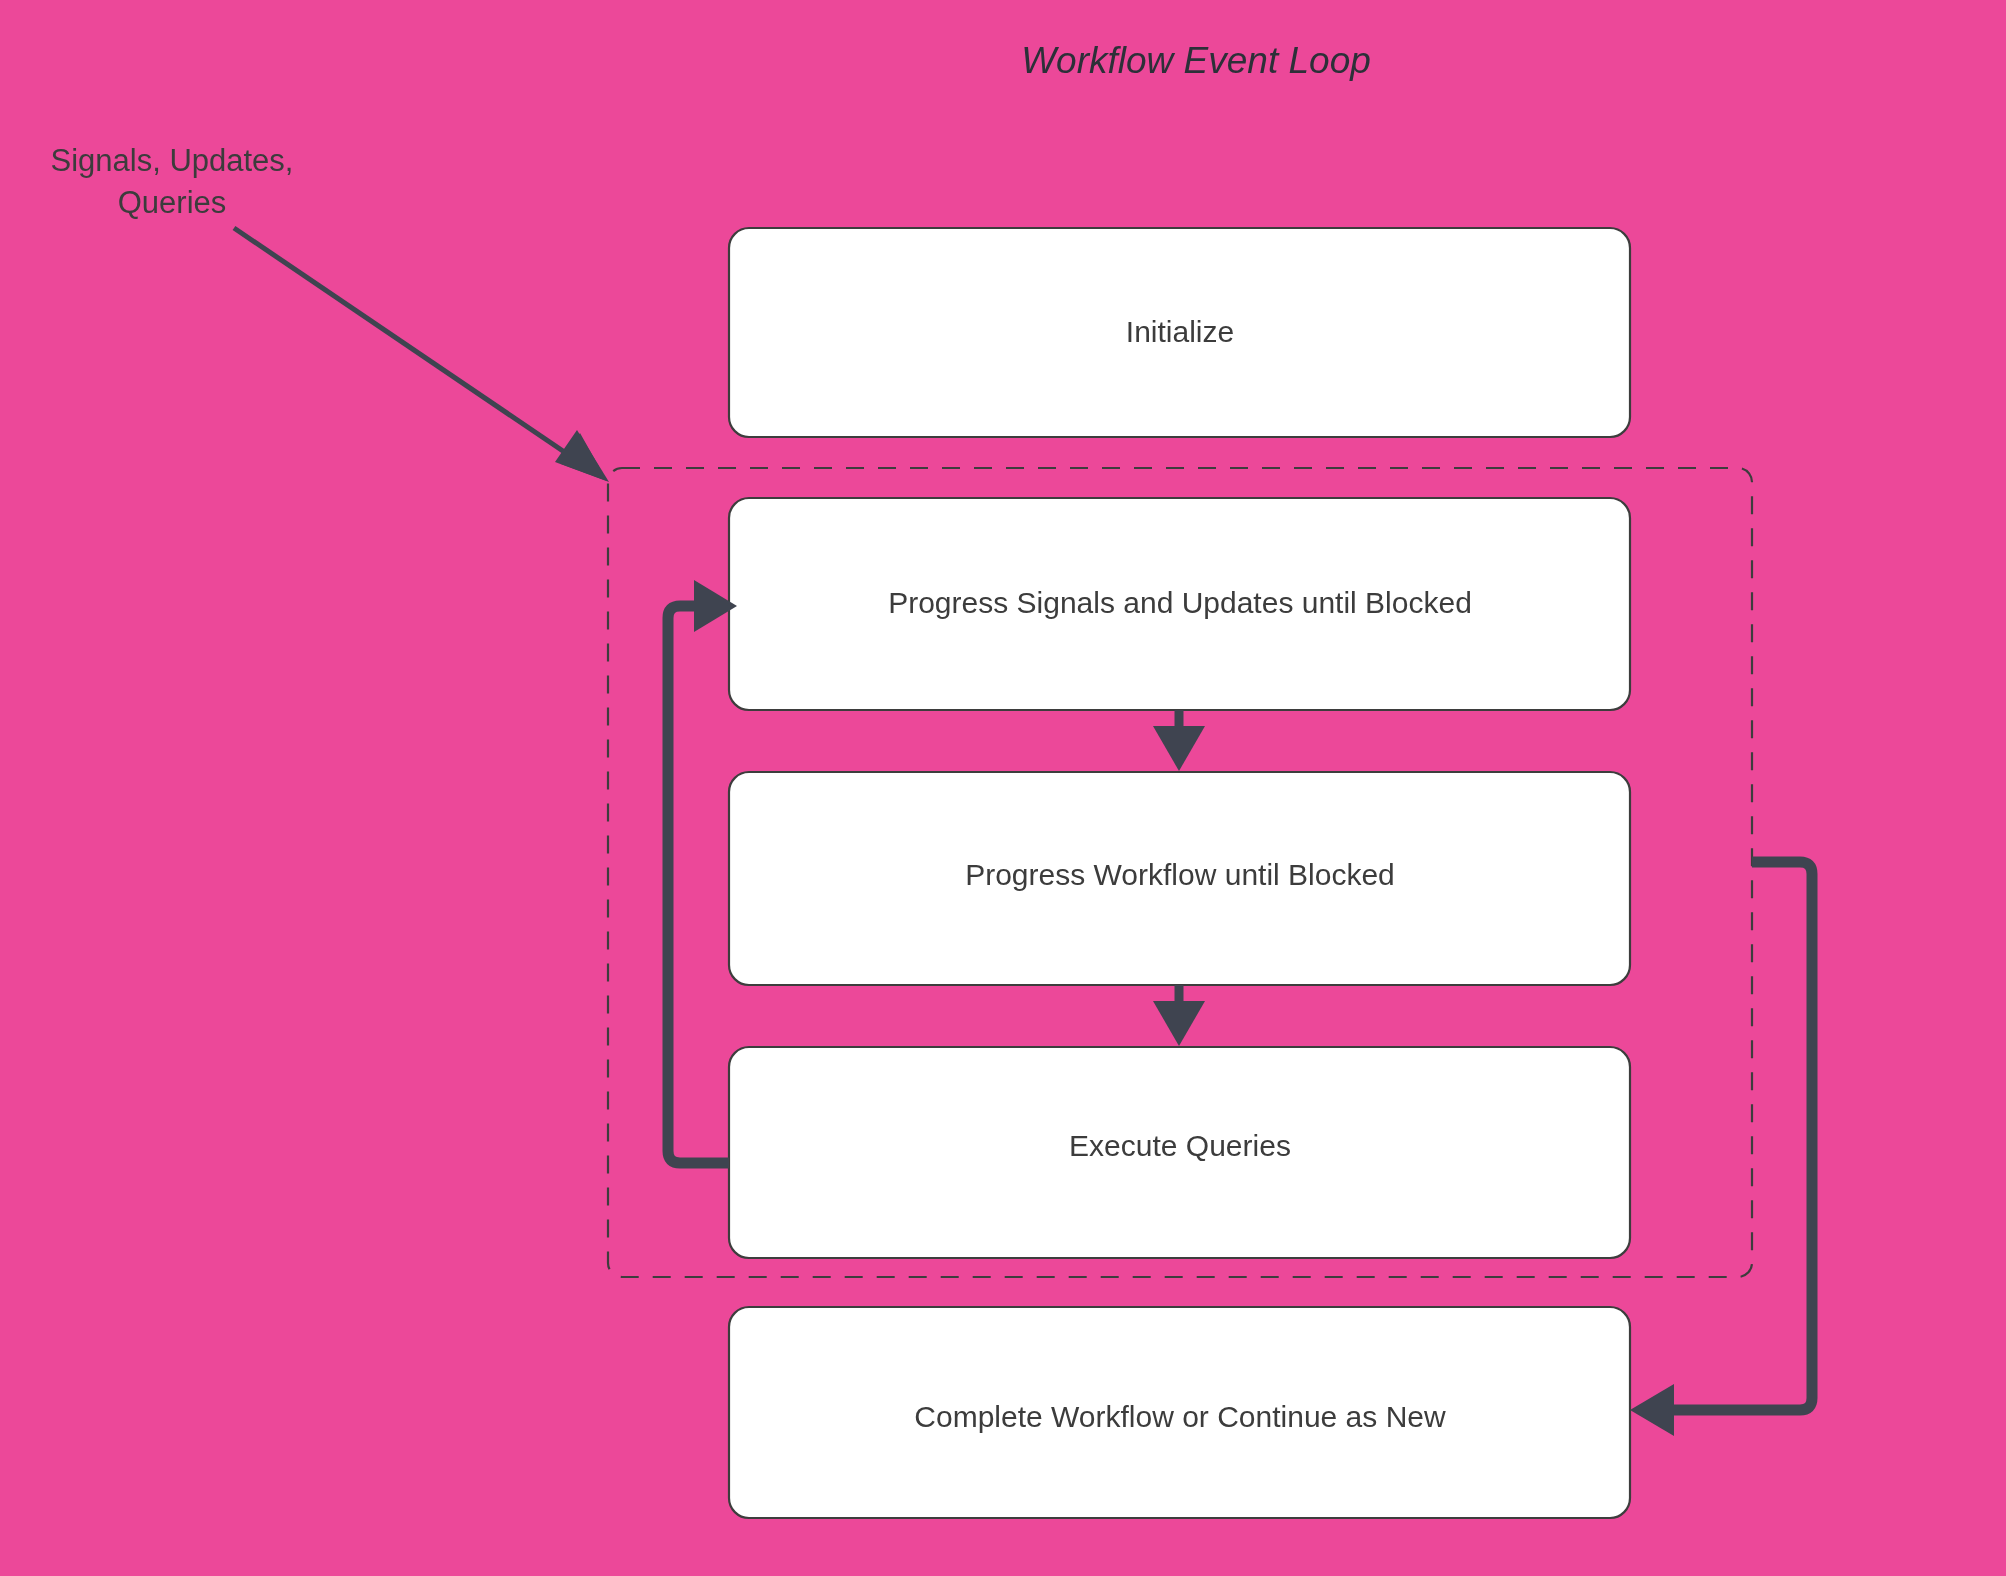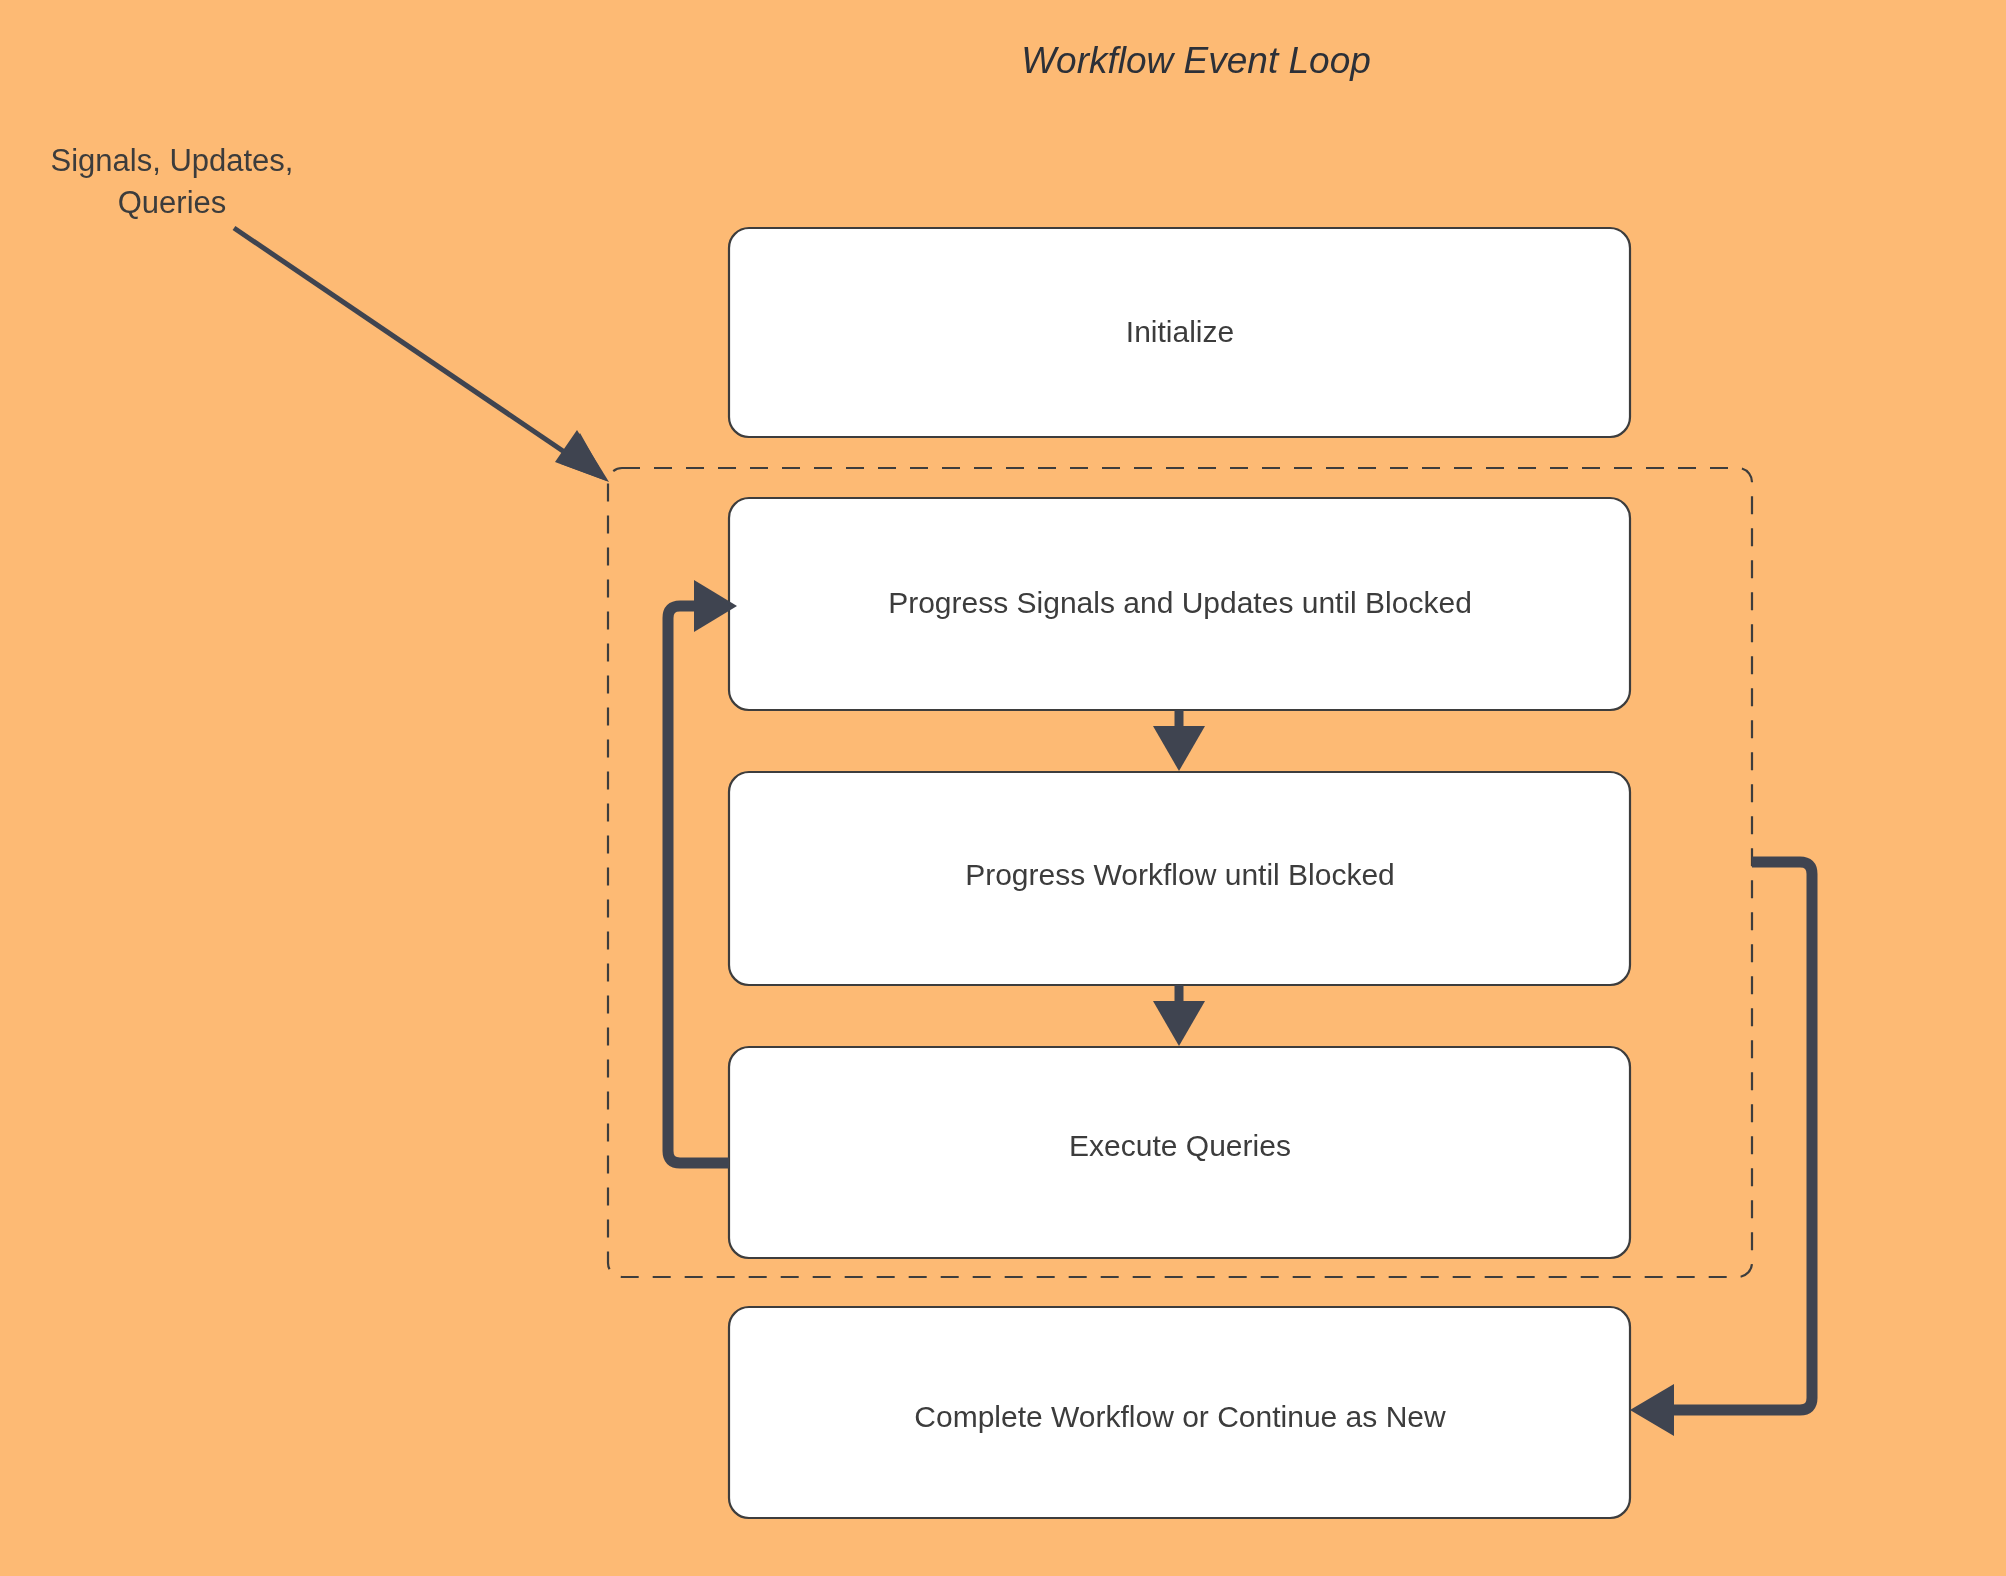--- a/index.html
+++ b/index.html
@@ -10,21 +10,21 @@
   }
   body {
     font-family: "Liberation Sans", sans-serif;
     color: #333333;
   }
   #diagram-root {
     position: relative;
     width: 2006px;
     height: 1576px;
     overflow: hidden;
-    background: #fdba74;
+    background: #ec4899;
   }
   #diagram-svg {
     position: absolute;
     top: 0;
     left: 0;
     width: 2006px;
     height: 1576px;
     display: block;
   }
   .diagram-title {

